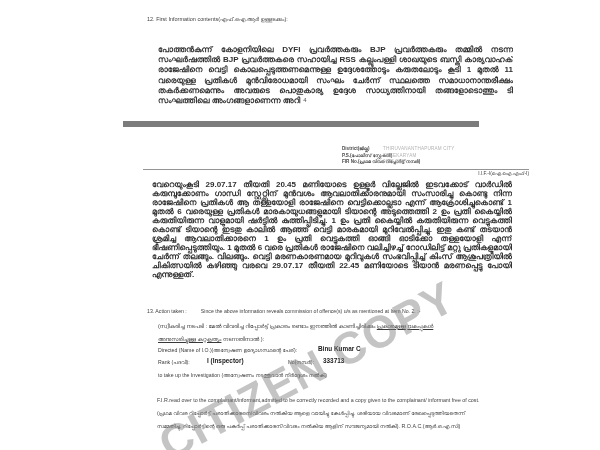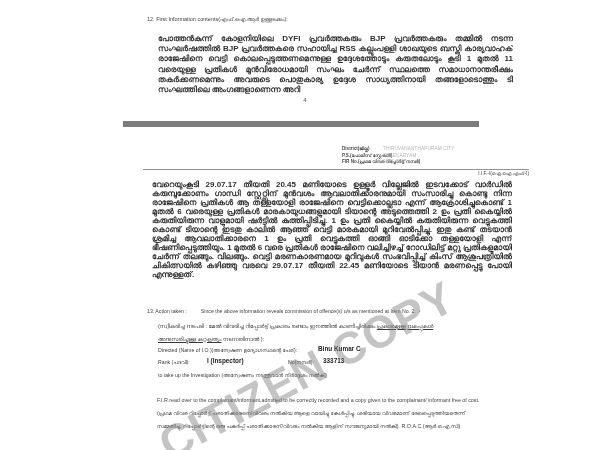--- a/index.html
+++ b/index.html
@@ -4,21 +4,21 @@
 <style>
   * { margin:0; padding:0; box-sizing:border-box; }
   html,body { width:600px; height:450px; background:#ffffff; overflow:hidden; }
   body { position:relative; font-family:"Liberation Sans", sans-serif; color:#3a3a3a; }
 
   .abs { position:absolute; }
 
   
   .sec12-heading { left:147px; top:16px; font-size:5.5px; color:#3f3f3f; white-space:nowrap; }
   .sec12-para {
-    left:158px; top:34px; width:355px; height:62px; overflow:hidden;
+    left:158px; top:45px; width:355px; height:62px; overflow:hidden;
     font-size:8px; line-height:10.2px; text-align:justify;
     color:#303030; font-weight:bold; filter:blur(0.25px);
   }
   .page-number { left:290px; top:97px; width:30px; text-align:center; font-size:6px; color:#555; }
 
   
   .divider-bar { left:123px; top:121px; width:356px; height:6px; background:#7c7c7c; }
 
   
   .fir-header { left:342px; top:146px; width:186px; font-size:4.6px; }

